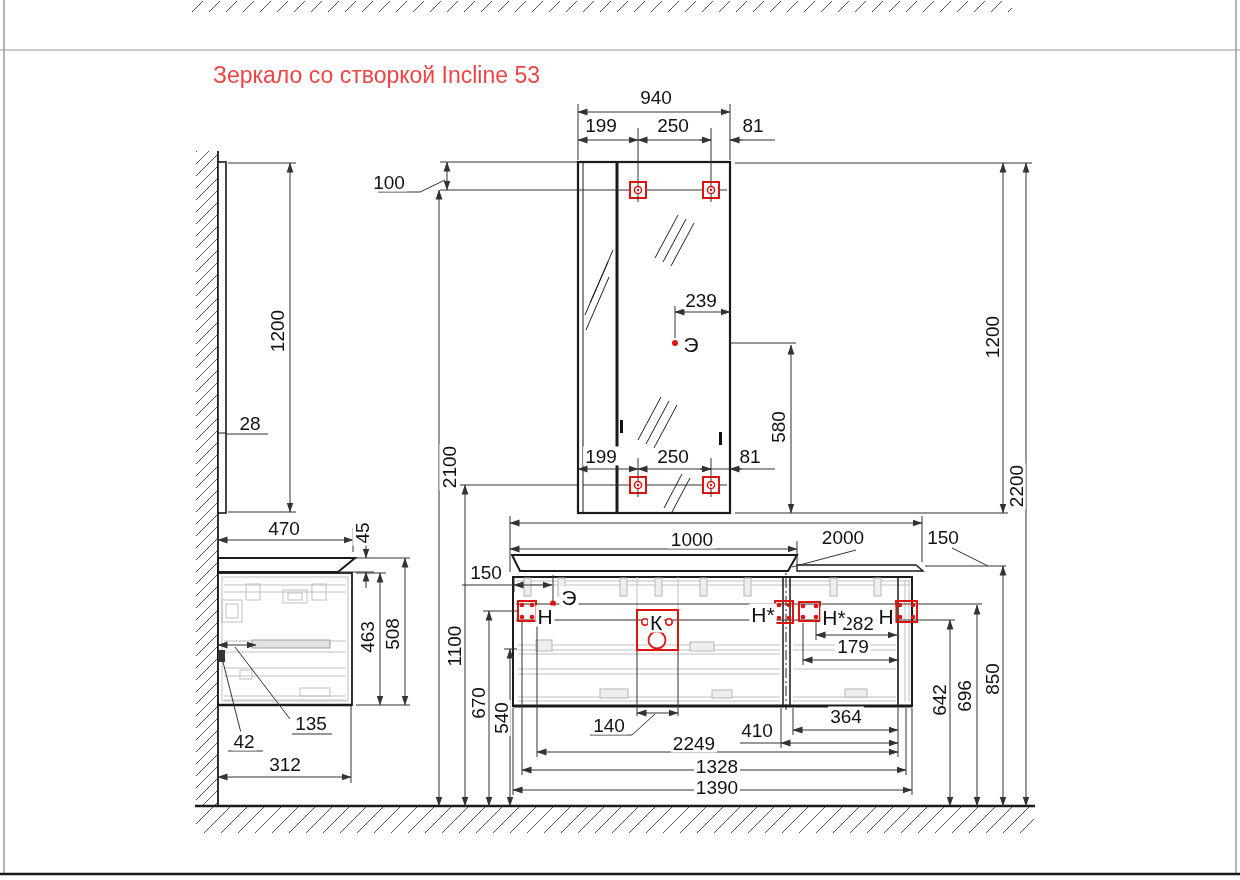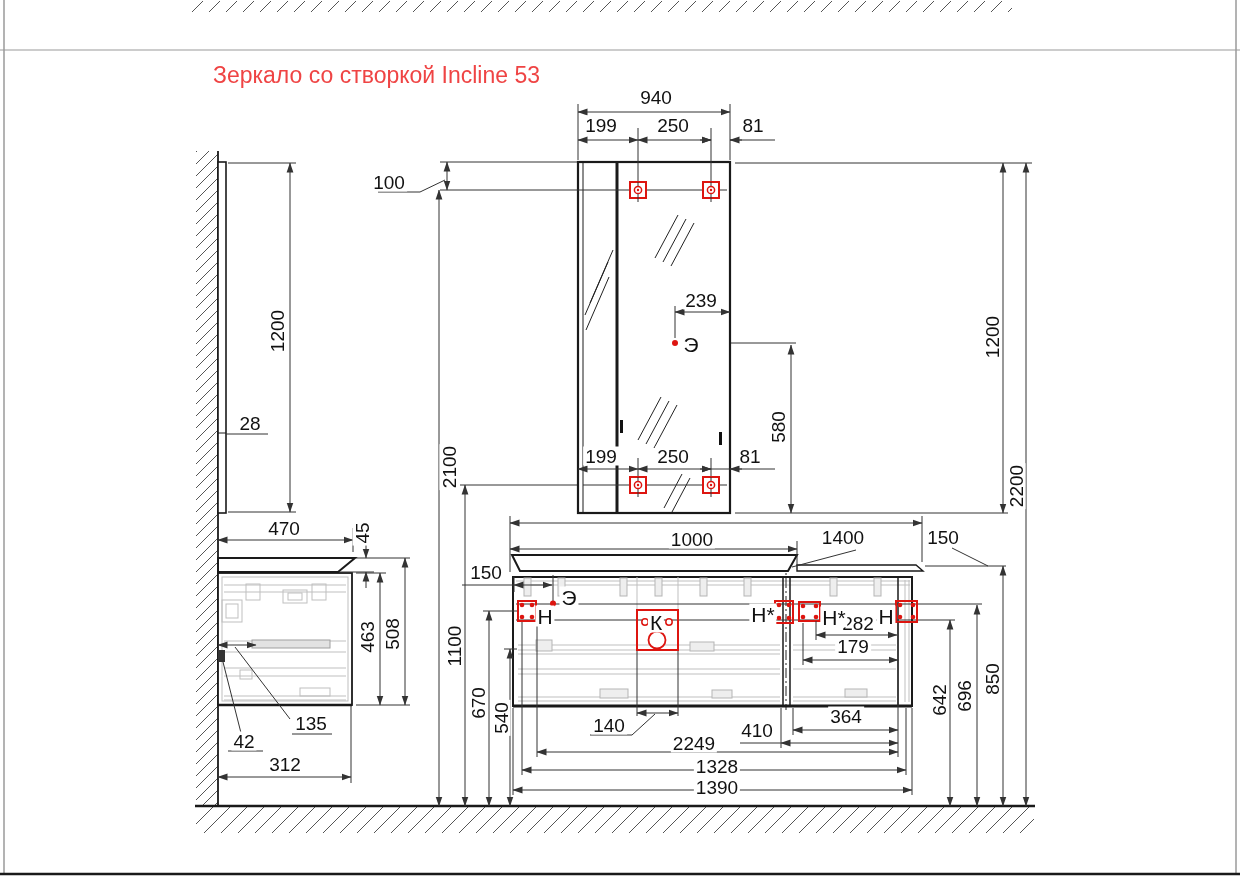--- a/index.html
+++ b/index.html
@@ -359,21 +359,21 @@
   <div class="lbl" style="left:701px;top:300px;">239</div>
   <div class="lbl" style="left:601px;top:456px;">199</div>
   <div class="lbl" style="left:673px;top:456px;">250</div>
   <div class="lbl" style="left:750px;top:456px;">81</div>
   <div class="lbl" style="left:250px;top:423px;">28</div>
   <div class="lbl" style="left:284px;top:528px;">470</div>
   <div class="lbl" style="left:311px;top:723px;">135</div>
   <div class="lbl" style="left:244px;top:741px;">42</div>
   <div class="lbl" style="left:285px;top:764px;">312</div>
   <div class="lbl" style="left:644px;top:539px;margin-left:48px;">1000</div>
-  <div class="lbl" style="left:843px;top:537px;">1400</div>
+  <div class="lbl" style="left:843px;top:537px;">2000</div>
   <div class="lbl" style="left:943px;top:537px;">150</div>
   <div class="lbl" style="left:486px;top:572px;">150</div>
   <div class="lbl" style="left:858px;top:623px;">282</div>
   <div class="lbl" style="left:853px;top:646px;">179</div>
   <div class="lbl" style="left:846px;top:716px;">364</div>
   <div class="lbl" style="left:757px;top:730px;">410</div>
   <div class="lbl" style="left:609px;top:725px;">140</div>
   <div class="lbl" style="left:694px;top:743px;">2249</div>
   <div class="lbl" style="left:717px;top:766px;">1328</div>
   <div class="lbl" style="left:717px;top:787px;">1390</div>

